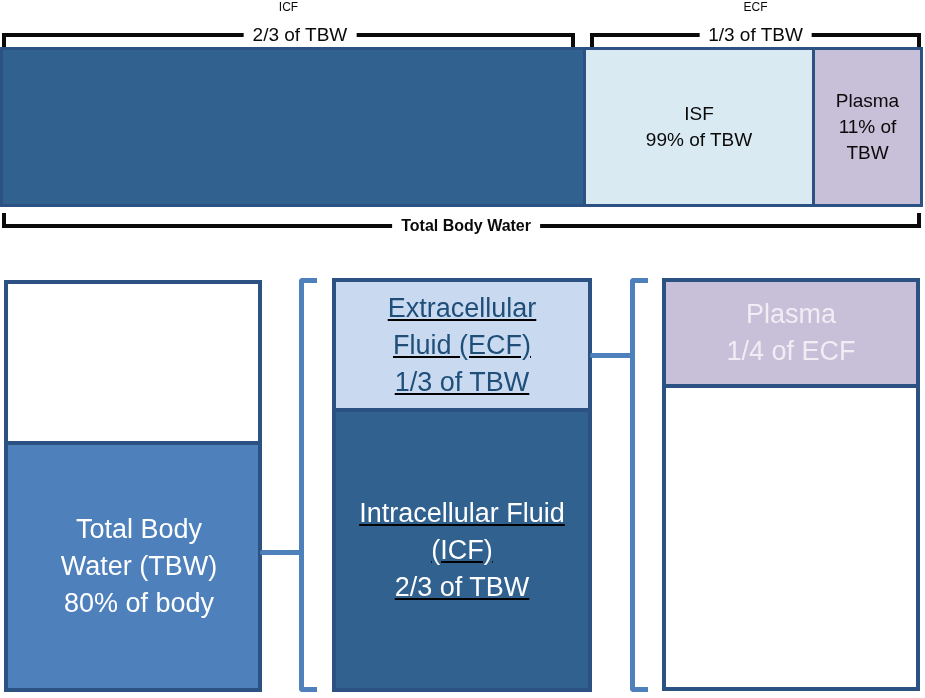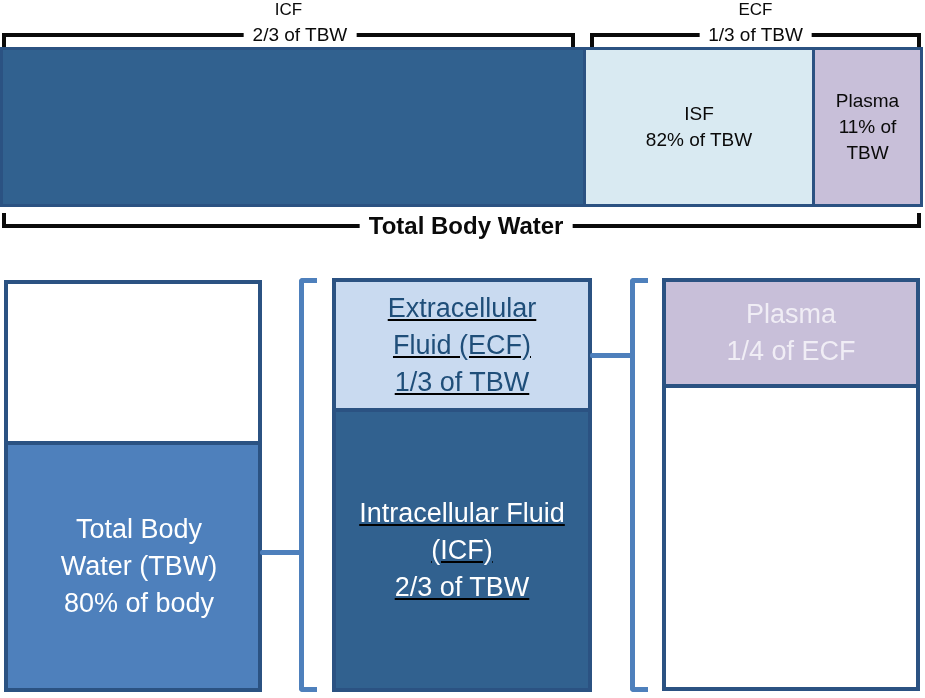--- a/index.html
+++ b/index.html
@@ -6,36 +6,36 @@
   .canvas{
     position:relative;
     width:925px;height:698px;
     background:#ffffff;
     font-family:"Liberation Sans","DejaVu Sans",sans-serif;
     overflow:hidden;
   }
   
   .group-label{
     position:absolute;top:0;height:22px;
-    text-align:center;font-size:17px;color:#0a0a0a;font-weight:500;
+    text-align:center;font-size:12px;color:#0a0a0a;font-weight:500;
   }
   .hbracket{position:absolute;height:20px;}
   .hbracket .hline{position:absolute;left:0;right:0;top:5px;height:4px;background:#0a0a0a;}
   .hbracket .tick{position:absolute;width:4px;background:#0a0a0a;}
   .hbracket.down .tick{top:5px;height:14px;}
   .hbracket.up .hline{top:11px;}
   .hbracket.up .tick{top:0;height:15px;}
   .tick.t-left{left:0;}
   .tick.t-right{right:0;}
   .hbracket .hlabel{
     position:absolute;top:7px;transform:translate(-50%,-50%);
     background:#ffffff;padding:0 9px;white-space:nowrap;
     font-size:19px;color:#0a0a0a;
   }
-  .hbracket.up .hlabel{top:13px;font-size:24px;font-weight:700;}
+  .hbracket.up .hlabel{top:13px;font-size:16px;font-weight:700;}
   .bar{
     position:absolute;left:0;top:47px;width:923px;height:160px;
     border:3px solid #2B5282;box-sizing:border-box;display:flex;
   }
   .seg{display:flex;flex-direction:column;justify-content:center;align-items:center;
        text-align:center;font-size:19px;line-height:26px;color:#0a0a0a;box-sizing:border-box;}
   .seg-icf{width:580px;background:#31618F;}
   .seg-isf{width:229px;background:#D9EAF2;border-left:3px solid #2B5282;align-items:center;}
   .seg-plasma{flex:1;background:#C8BFD9;border-left:3px solid #2B5282;}
   
@@ -81,21 +81,21 @@
     <div class="hline"></div>
     <div class="tick t-left"></div>
     <div class="tick t-right"></div>
     <span class="hlabel" style="left:50%;">1/3 of TBW</span>
   </div>
 
   <div class="bar">
     <div class="seg seg-icf"></div>
     <div class="seg seg-isf">
       <span class="ln">ISF</span>
-      <span class="ln">82% of TBW</span>
+      <span class="ln">99% of TBW</span>
     </div>
     <div class="seg seg-plasma">
       <span class="ln">Plasma</span>
       <span class="ln">11% of</span>
       <span class="ln">TBW</span>
     </div>
   </div>
 
   <div class="hbracket up" style="left:2px;top:213px;width:919px;height:28px;">
     <div class="hline"></div>

